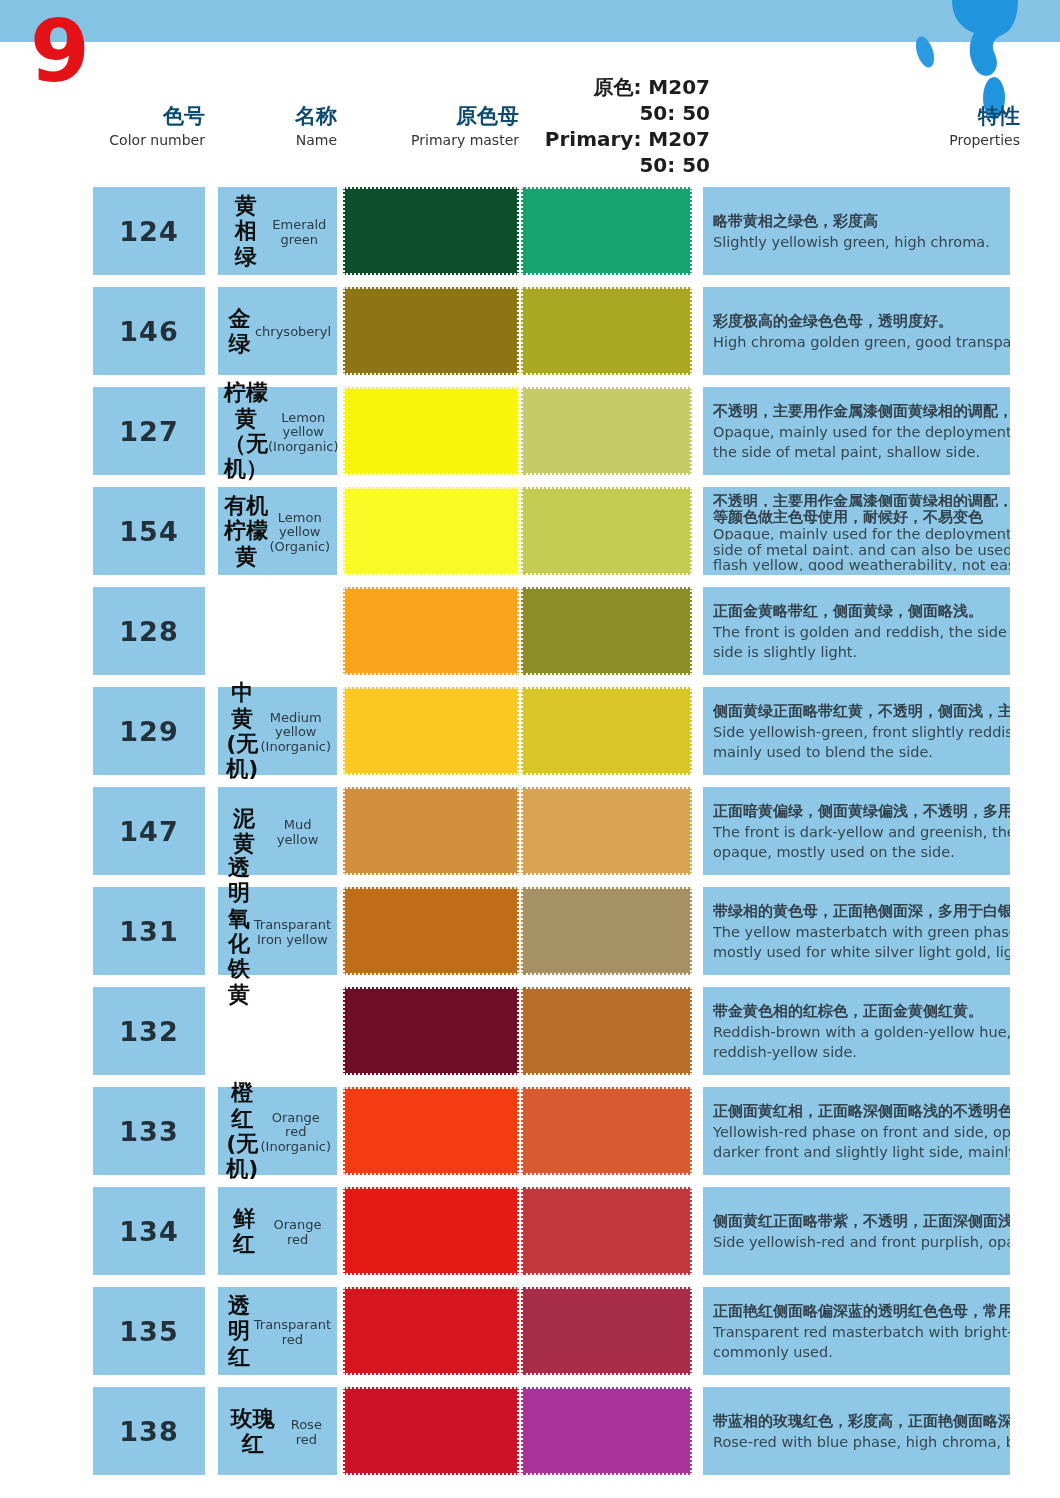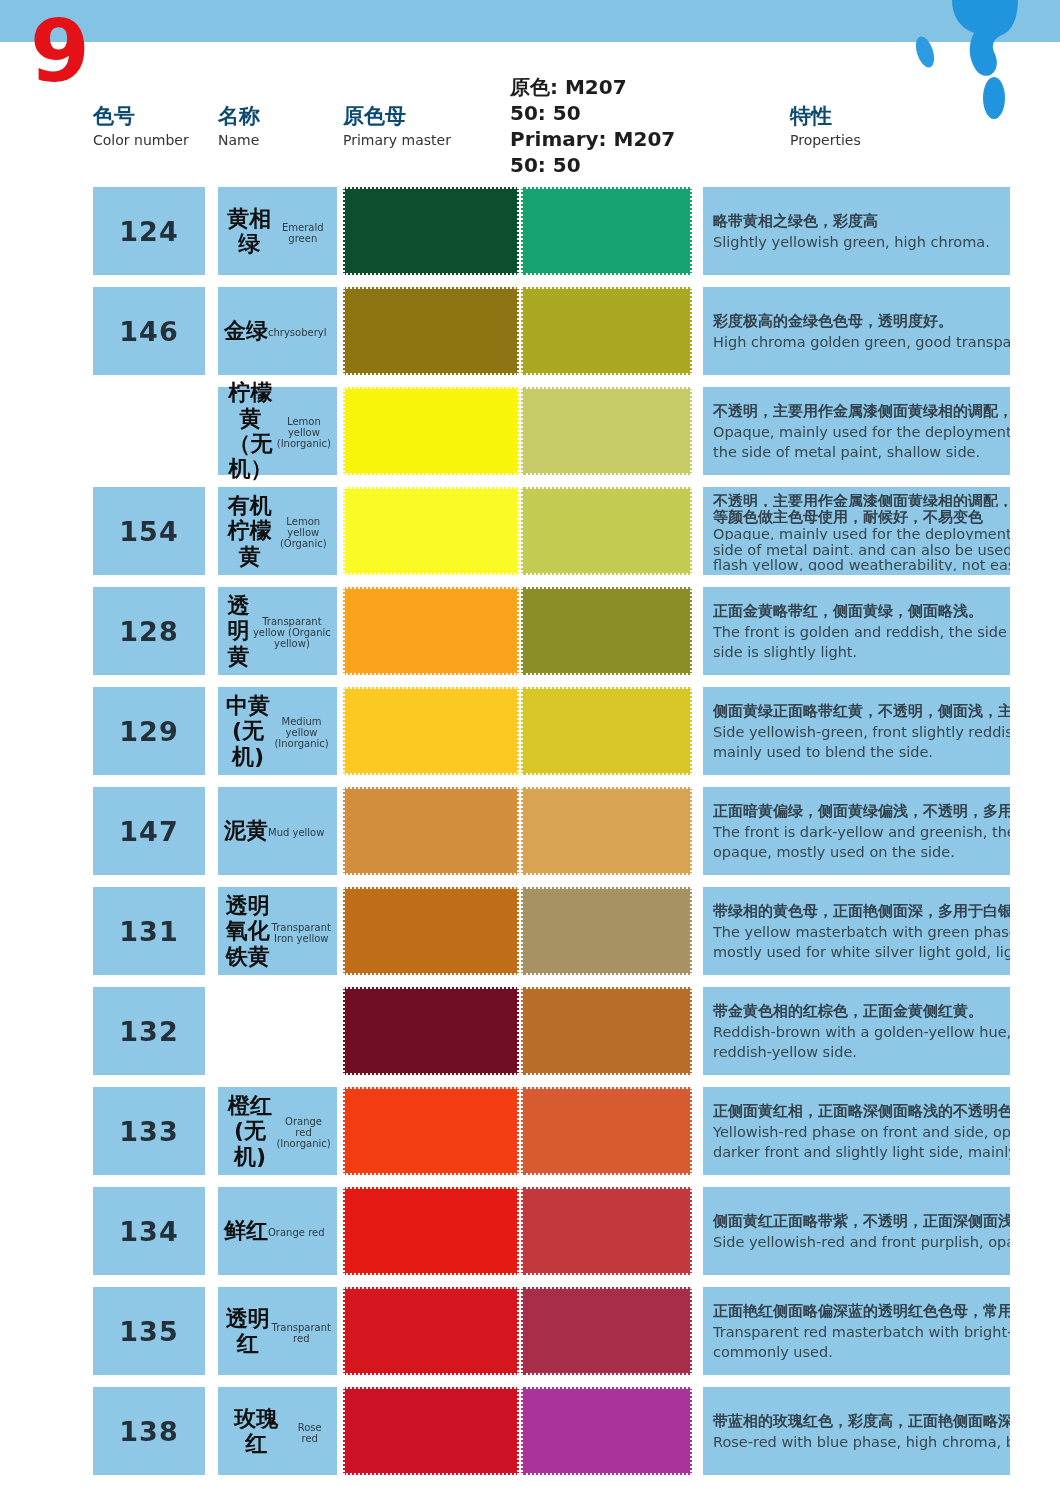--- a/index.html
+++ b/index.html
@@ -9,33 +9,33 @@
     overflow:hidden;color:#2b2b2b;
   }
   .topbar{position:absolute;top:0;left:0;width:1060px;height:42px;background:#84c3e3;}
   .splash{position:absolute;top:0;right:34px;width:112px;height:135px;}
   .page-number{
     position:absolute;left:30px;top:8px;font-size:86px;font-weight:bold;
     color:#e41217;line-height:1;
   }
   
   .hdr{position:absolute;top:72px;left:0;width:1060px;height:112px;}
-  .hcell{position:absolute;text-align:left;}
+  .hcell{position:absolute;text-align:right;}
   .h-zh{font-size:21px;font-weight:bold;color:#0c4a6e;}
   .h-en{font-size:14px;color:#333;margin-top:2px;}
   .h-mix div{font-size:20px;font-weight:bold;color:#1d1d1d;line-height:26px;}
   
   #rows{position:absolute;top:187px;left:0;width:1060px;}
   .row{position:relative;height:88px;margin-bottom:12px;}
   .cell{position:absolute;top:0;bottom:0;background:#8ec8e6;}
   .cell-num{left:93px;width:112px;display:flex;align-items:center;justify-content:center;}
   .num-text{font-size:27px;font-weight:bold;color:#25313a;letter-spacing:1px;}
   .cell-name{left:218px;width:119px;display:flex;flex-direction:row;align-items:center;justify-content:flex-start;text-align:center;padding:6px;box-sizing:border-box;}
   .name-zh{font-size:22px;font-weight:bold;color:#111;line-height:1.15;}
-  .name-en{font-size:10px;color:#2e3a42;line-height:1.1;margin-top:3px;}
+  .name-en{font-size:13px;color:#2e3a42;line-height:1.1;margin-top:3px;}
   .swatch{position:absolute;top:0;bottom:0;border:2px dotted rgba(255,255,255,0.95);box-sizing:border-box;}
   .swatch-primary{left:343px;width:176px;}
   .swatch-mix{left:521px;width:171px;}
   .cell-props{left:703px;width:307px;display:flex;flex-direction:column;justify-content:center;padding:4px 0 4px 10px;box-sizing:border-box;overflow:hidden;}
   .pline{white-space:nowrap;overflow:hidden;color:#37474f;}
   .pline.zh{font-size:15px;font-weight:600;color:#33424c;line-height:21px;}
   .pline.en{font-size:14.5px;line-height:20px;}
 </style>
 </head>
 <body>
@@ -108,20 +108,23 @@
     </div>
     <div class="swatch swatch-primary" style="background: rgb(142, 117, 20);"></div>
     <div class="swatch swatch-mix" style="background: rgb(169, 168, 32);"></div>
     <div class="cell cell-props">
         <div class="pline zh">彩度极高的金绿色色母，透明度好。</div>
         <div class="pline en">High chroma golden green, good transparency.</div>
       </div>
   </div>
 
   <div class="row">
+    <div class="cell cell-num">
+      <span class="num-text">127</span>
+    </div>
     <div class="cell cell-name">
       <div class="name-zh">柠檬黄 （无机）</div>
       <div class="name-en">Lemon yellow (Inorganic)</div>
     </div>
     <div class="swatch swatch-primary" style="background: rgb(248, 245, 10);"></div>
     <div class="swatch swatch-mix" style="background: rgb(198, 203, 103);"></div>
     <div class="cell cell-props">
         <div class="pline zh">不透明，主要用作金属漆侧面黄绿相的调配，侧面</div>
         <div class="pline en">Opaque, mainly used for the deployment of yellowish</div>
         <div class="pline en">the side of metal paint, shallow side.</div>
@@ -144,24 +147,20 @@
         <div class="pline en">Opaque, mainly used for the deployment of yellow-g</div>
         <div class="pline en">side of metal paint, and can also be used as the main</div>
         <div class="pline en">flash yellow, good weatherability, not easy to change</div>
       </div>
   </div>
 
   <div class="row">
     <div class="cell cell-num">
       <span class="num-text">128</span>
     </div>
-    <div class="cell cell-name">
-      <div class="name-zh">透明黄</div>
-      <div class="name-en">Transparant yellow (Organic yellow)</div>
-    </div>
     <div class="swatch swatch-primary" style="background: rgb(251, 163, 27);"></div>
     <div class="swatch swatch-mix" style="background: rgb(139, 141, 39);"></div>
     <div class="cell cell-props">
         <div class="pline zh">正面金黄略带红，侧面黄绿，侧面略浅。</div>
         <div class="pline en">The front is golden and reddish, the side is yellowish-</div>
         <div class="pline en">side is slightly light.</div>
       </div>
   </div>
 
   <div class="row">

